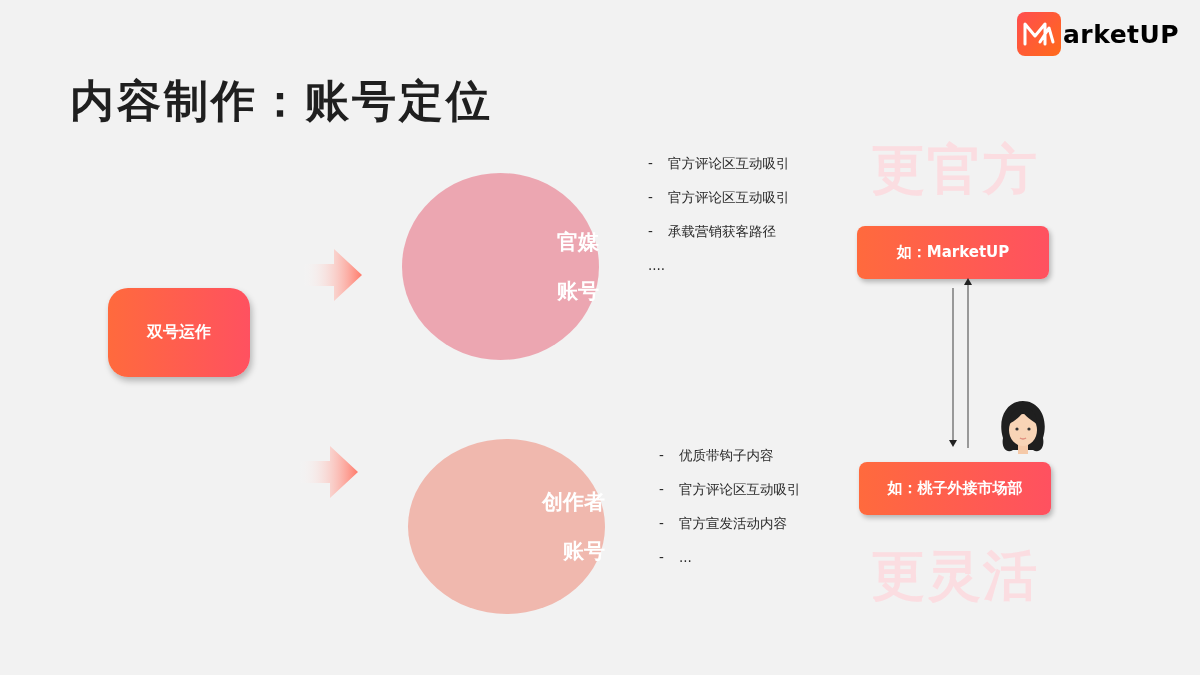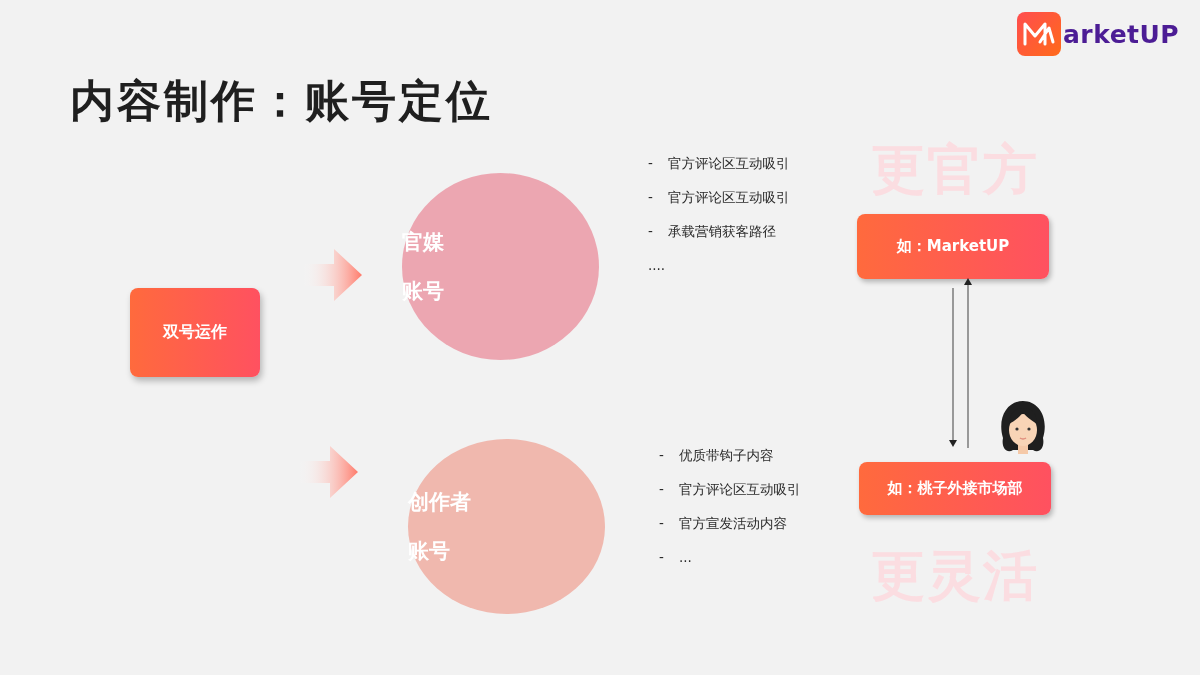--- a/index.html
+++ b/index.html
@@ -1,33 +1,33 @@
 <!DOCTYPE html>
 <html><head>
 <meta charset="utf-8">
 <style>
   html,body{margin:0;padding:0;}
   body{width:1200px;height:675px;background:#f2f2f2;position:relative;overflow:hidden;font-family:"DejaVu Sans","Liberation Sans",sans-serif;}
   .abs{position:absolute;}
   .logo{left:1017px;top:12px;display:flex;align-items:center;}
   .logo-mark{width:44px;height:44px;border-radius:8px;background:linear-gradient(135deg,#ff4d4f,#ff6a1a);display:flex;align-items:center;justify-content:center;}
-  .logo-text{font-size:25px;font-weight:bold;color:#4c1d95;margin-left:2px;letter-spacing:0.5px;}
+  .logo-text{font-size:25px;font-weight:bold;color:#000000;margin-left:2px;letter-spacing:0.5px;}
   .title{left:70px;top:72px;font-size:44px;font-weight:bold;color:#1f1f1f;letter-spacing:3px;}
-  .dual{left:130px;top:288px;width:130px;height:89px;border-radius:8px;background:linear-gradient(90deg,#ff6a3d,#ff5160);color:#fff;font-weight:bold;font-size:16px;display:flex;align-items:center;justify-content:center;box-shadow:2px 4px 6px rgba(0,0,0,0.25);}
+  .dual{left:108px;top:288px;width:142px;height:89px;border-radius:20px;background:linear-gradient(90deg,#ff6a3d,#ff5160);color:#fff;font-weight:bold;font-size:16px;display:flex;align-items:center;justify-content:center;box-shadow:2px 4px 6px rgba(0,0,0,0.25);}
   .arrow{width:62px;height:52px;}
-  .circle{border-radius:50%;display:flex;flex-direction:column;align-items:flex-start;justify-content:center;color:#fff;font-weight:bold;font-size:21px;}
+  .circle{border-radius:50%;display:flex;flex-direction:column;align-items:flex-end;justify-content:center;color:#fff;font-weight:bold;font-size:21px;}
   .circle span{display:block;line-height:1;margin:14px 0;}
   .c1{left:402px;top:173px;width:197px;height:187px;background:#eca6b1;}
   .c2{left:408px;top:439px;width:197px;height:175px;background:#f0b8ae;}
   .list{font-size:13.5px;color:#2b2b2b;width:160px;}
   .list .item{display:flex;margin-bottom:17px;line-height:17px;}
   .list .dash{width:20px;flex:none;}
   .wm{font-size:54px;font-weight:bold;color:#fbdde1;letter-spacing:2px;}
   .tag{border-radius:8px;background:linear-gradient(90deg,#ff6a3d,#ff5160);color:#fff;font-weight:bold;font-size:15px;display:flex;align-items:center;justify-content:center;box-shadow:2px 3px 5px rgba(0,0,0,0.25);}
-  .t1{left:857px;top:214px;width:192px;height:65px;}
+  .t1{left:857px;top:226px;width:192px;height:53px;}
   .t2{left:859px;top:462px;width:192px;height:53px;}
 </style>
 </head>
 <body>
 
 <div class="abs logo">
   <div class="logo-mark">
     <svg width="34" height="28" viewBox="0 0 34 28">
         <path d="M3 24 L3 4 L13 16 L23 4 L23 24 M18 22 L27 8 L31 22" fill="none" stroke="#fff" stroke-width="3" stroke-linejoin="round" stroke-linecap="round"></path>
       </svg>

